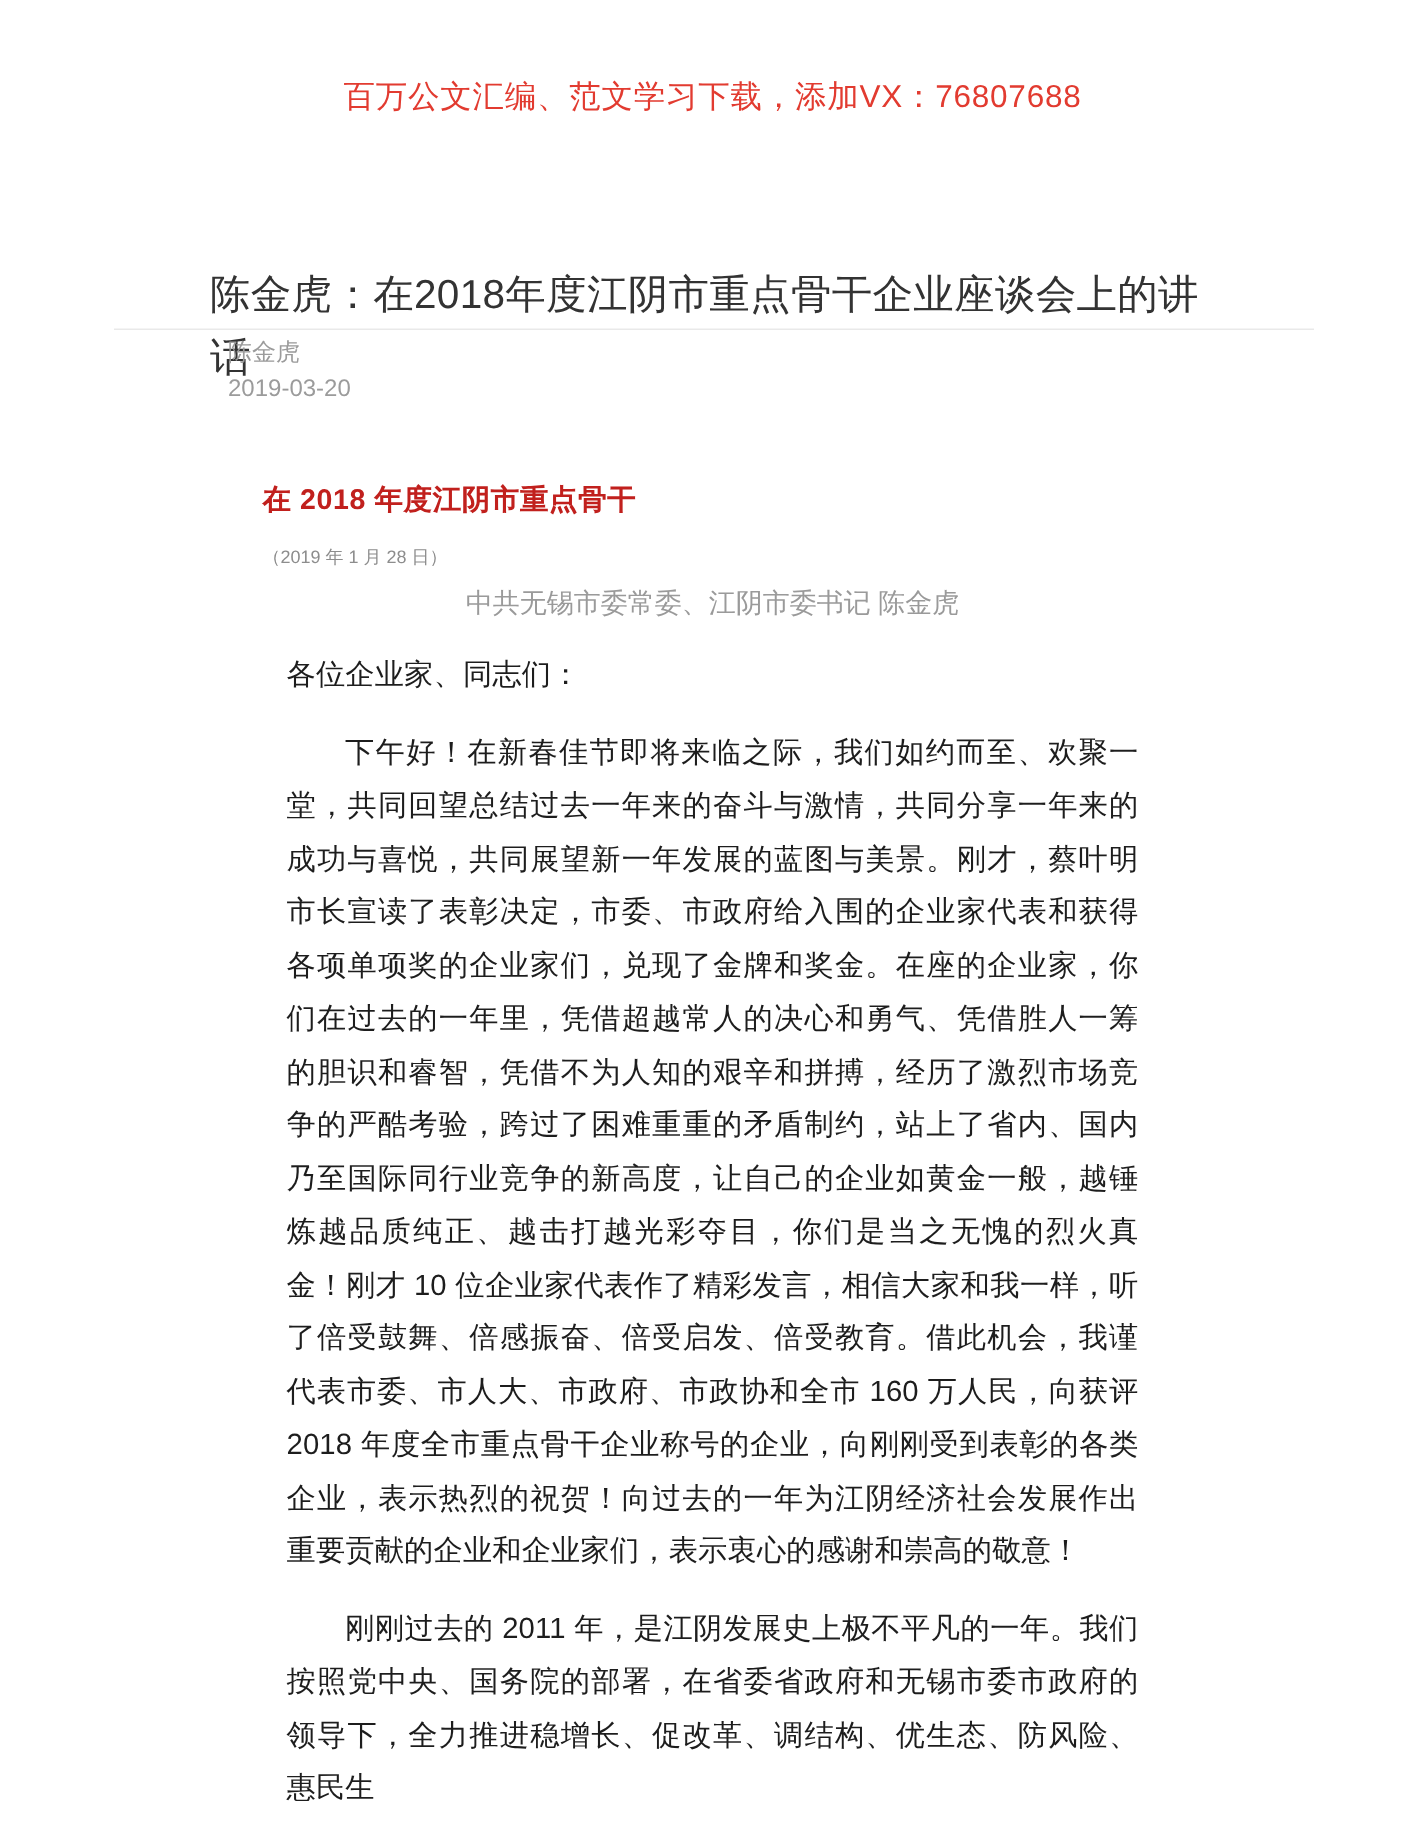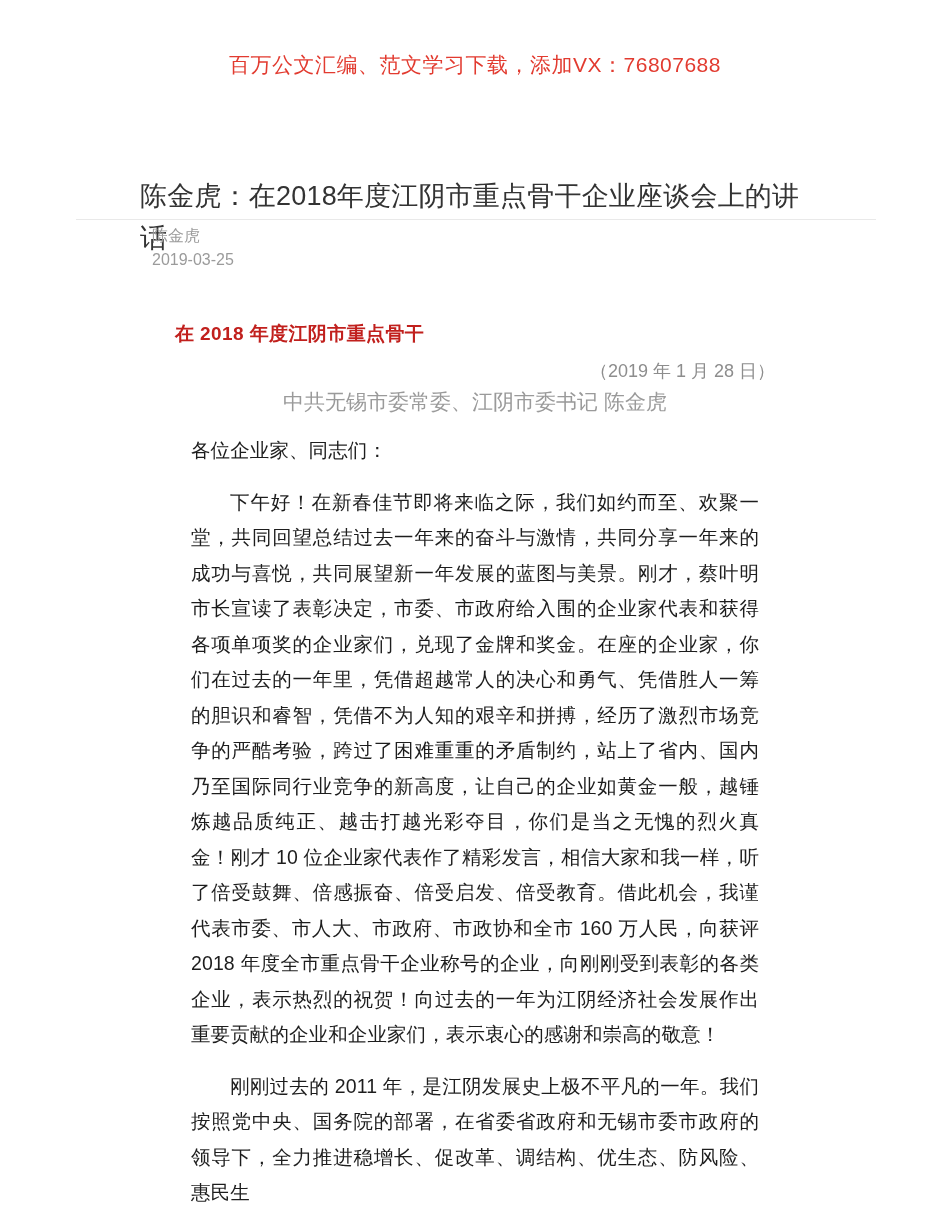--- a/index.html
+++ b/index.html
@@ -92,31 +92,31 @@
     font-size: 19px;
     line-height: 32px;
     letter-spacing: 0.4px;
     margin: 0;
   }
   .doc-heading .hl {
     display: block;
   }
 
   .doc-date {
-    text-align: right;
+    text-align: left;
     color: #8d8d8d;
-    font-size: 18px;
+    font-size: 12px;
     line-height: 30px;
     margin-top: 6px;
   }
 
   .doc-byline {
     text-align: center;
     color: #9a9a9a;
-    font-size: 21px;
+    font-size: 18px;
     line-height: 30px;
     margin-top: 1px;
   }
 
   .doc-body {
     margin-top: 6px;
   }
 
   .doc-body p {
     margin: 16px;
@@ -139,21 +139,21 @@
   <div class="promo-banner">百万公文汇编、范文学习下载，添加VX：76807688</div>
 
   <div class="article-header">
     <h1 class="article-title">陈金虎：在2018年度江阴市重点骨干企业座谈会上的讲话</h1>
   </div>
 
   <div class="title-divider"></div>
 
   <div class="article-meta">
     <span class="meta-line">陈金虎</span>
-    <span class="meta-line">2019-03-25</span>
+    <span class="meta-line">2019-03-20</span>
   </div>
 
   <div class="doc">
 
     <div class="doc-heading">
       <span class="hl">在 2018 年度江阴市重点骨干</span>
     </div>
 
     <div class="doc-date">（2019 年 1 月 28 日）</div>
 

